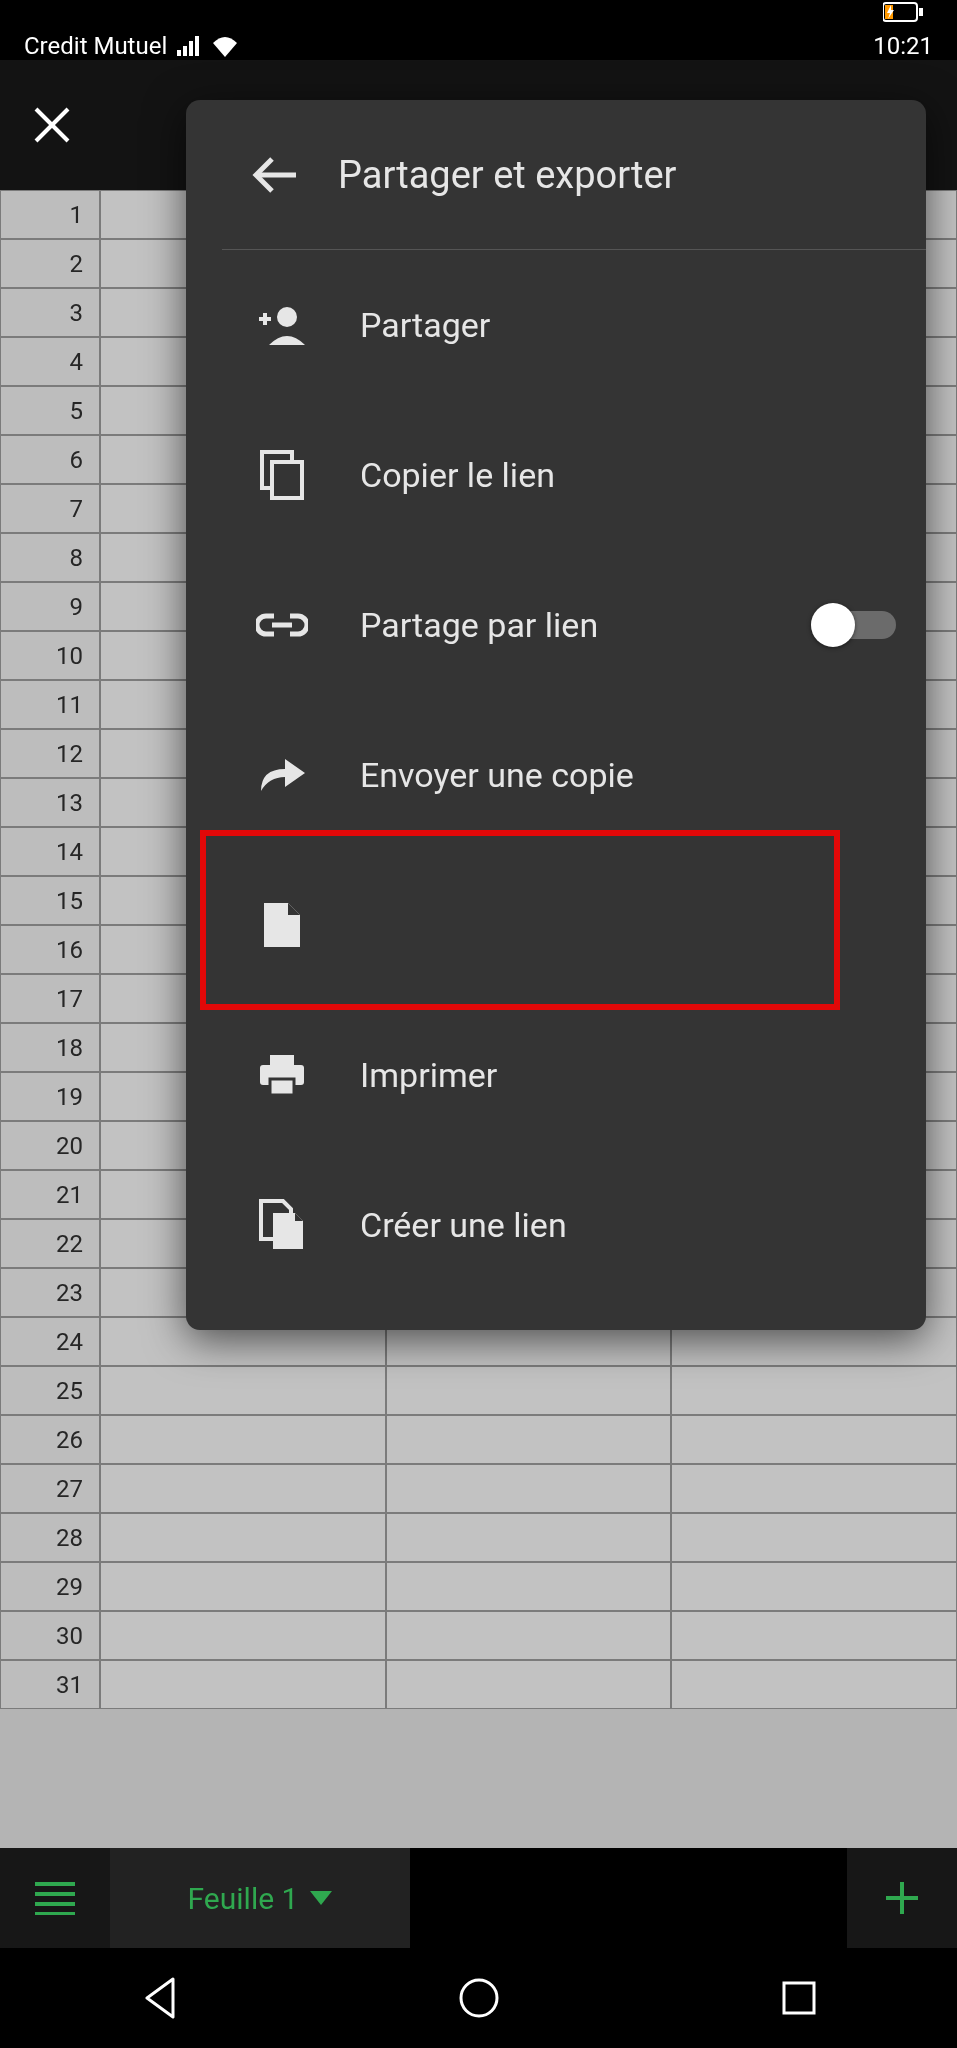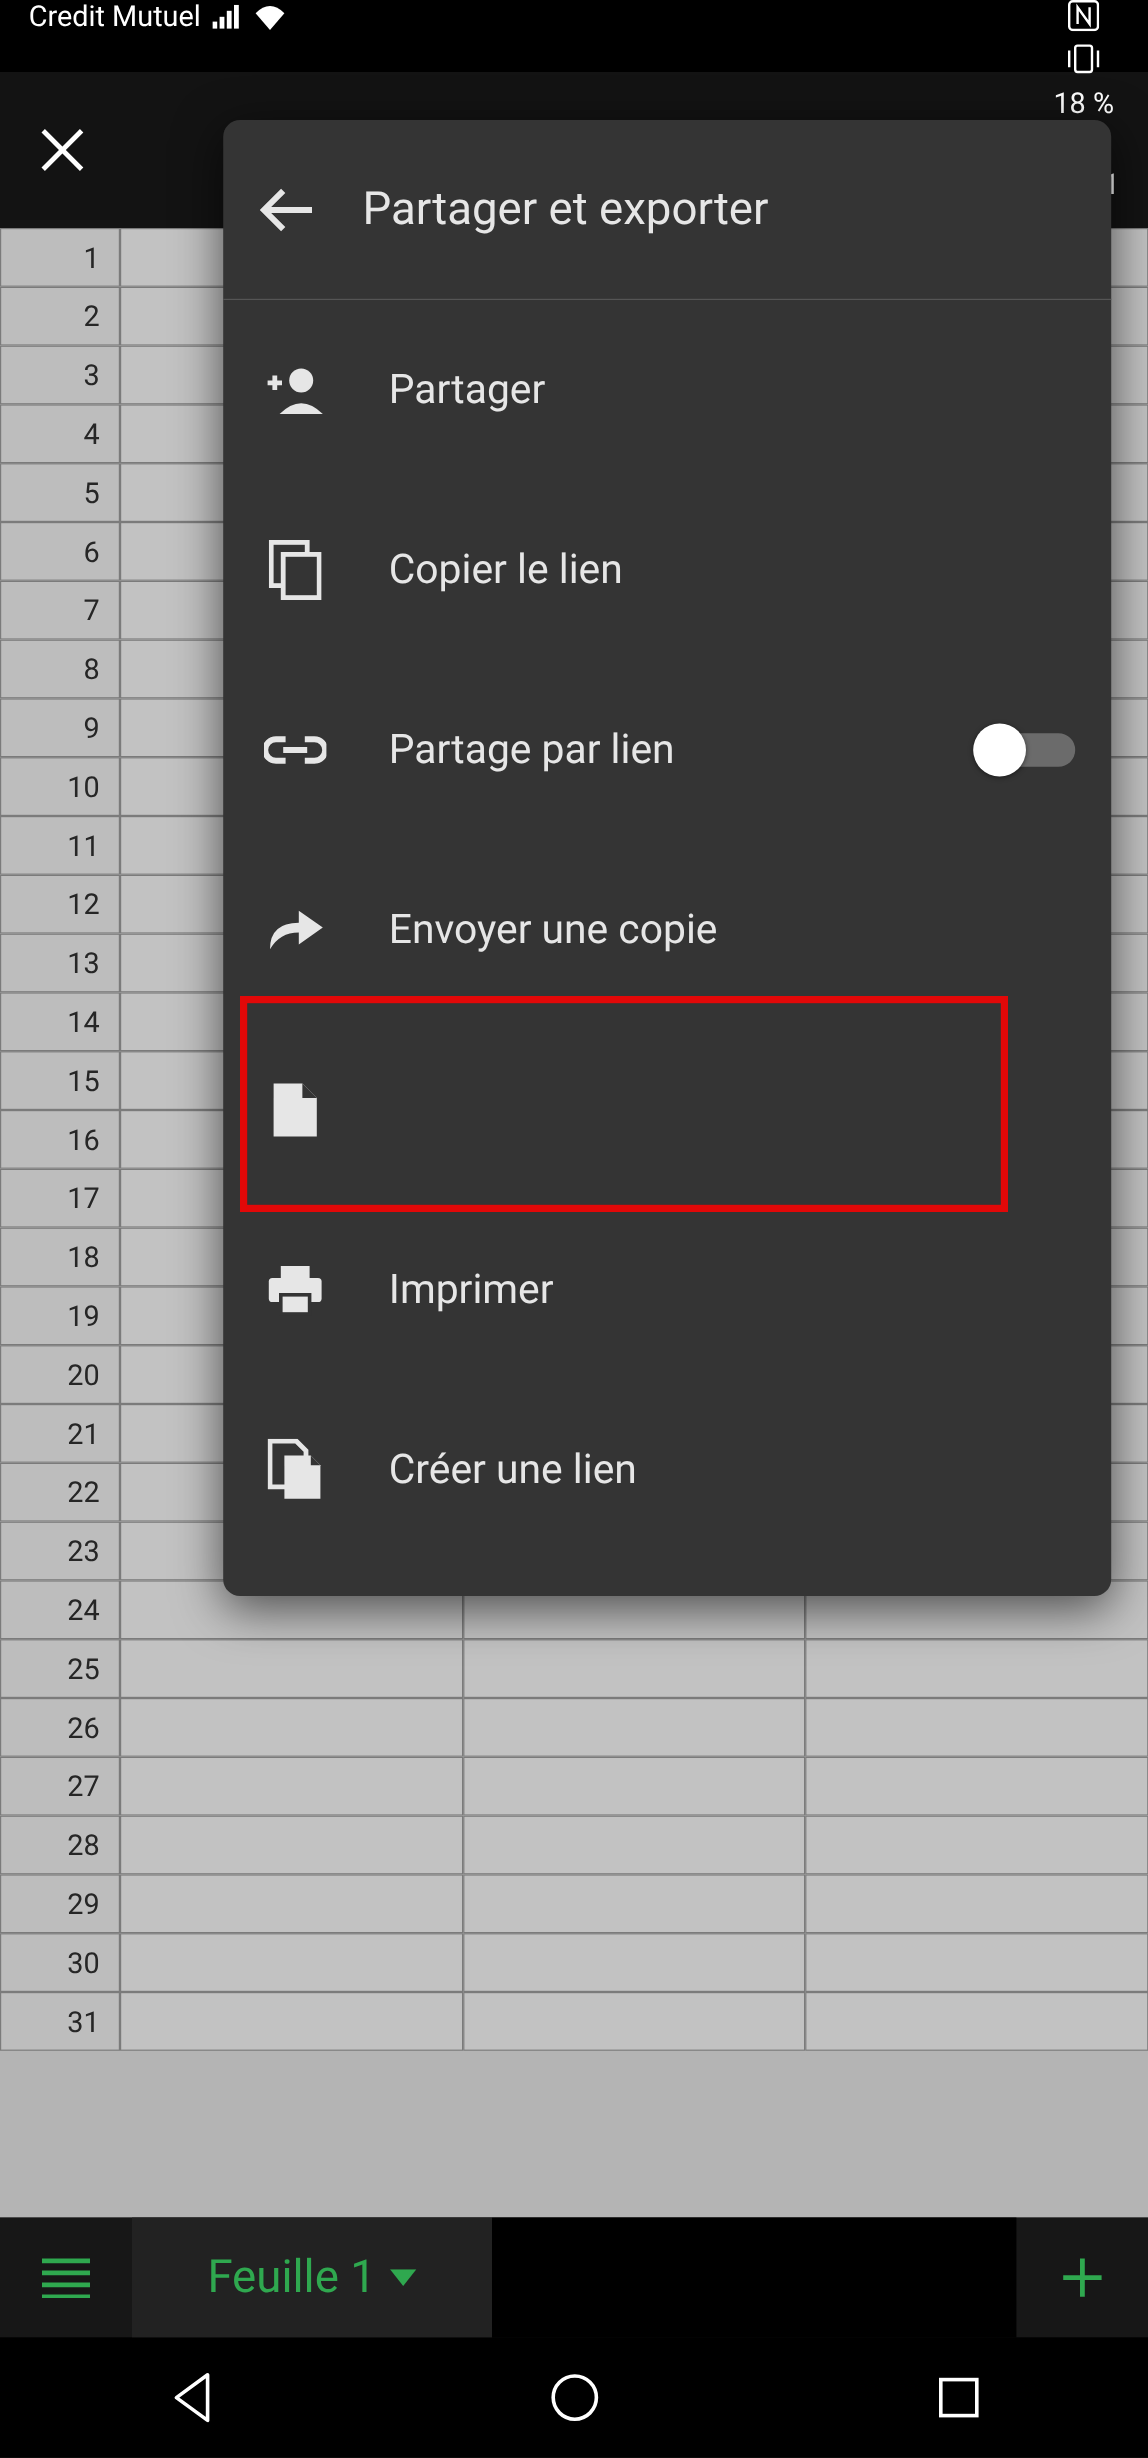--- a/index.html
+++ b/index.html
@@ -1,46 +1,46 @@
 <!DOCTYPE html>
 <html><head>
 <meta charset="utf-8">
 <style>
   * { box-sizing: border-box; margin: 0; padding: 0; }
   html, body { width: 957px; height: 2048px; background: #000; font-family: Roboto, Arial, sans-serif; overflow: hidden; }
   
   
-  .status-bar { height: 60px; background: #000; color: #fff; display: flex; align-items: flex-start; padding: 0 24px; font-size: 24px; }
+  .status-bar { height: 60px; background: #000; color: #fff; display: flex; align-items: flex-end; padding: 0 24px; font-size: 24px; }
   .status-left { flex: 1; display: flex; align-items: center; gap: 10px; }
   .status-right { display: flex; align-items: center; gap: 10px; flex-direction: column; }
   .sicon { display: inline-flex; align-items: center; }
   
   
   .app-bar { height: 130px; background: #131313; display: flex; align-items: center; padding: 0 30px; }
   .close-x { color: #fff; font-size: 48px; }
   
   
   .sheet { position: absolute; top: 190px; left: 0; right: 0; bottom: 200px; background: #c9c9c9; }
   .grid { display: grid; grid-template-columns: 100px repeat(3, 1fr); }
   .row-header { background: #d3d3d3; border: 1px solid #8a8a8a; height: 49px; display: flex; align-items: center; justify-content: flex-end; padding-right: 16px; font-size: 24px; color: #2b2b2b; }
   .cell { background: #d9d9d9; border: 1px solid #8a8a8a; height: 49px; }
   .overlay-dim { position: absolute; inset: 0; background: rgba(0,0,0,0.10); pointer-events: none; }
   
   
   .sheet-tabs { position: absolute; bottom: 100px; left: 0; right: 0; height: 100px; background: #171717; display: flex; align-items: center; }
   .tabs-menu { width: 110px; display:flex; align-items:center; justify-content:center; color:#2fa84f; }
-  .tab-item { width: 300px; height:100%; display:flex; align-items:center; justify-content:center; gap:12px; color:#2fa84f; font-size:38px; background:#222; }
+  .tab-item { width: 300px; height:100%; display:flex; align-items:center; justify-content:center; gap:12px; color:#2fa84f; font-size:30px; background:#222; }
   .tab-dark { flex:1; height:100%; background:#000; }
   .add-sheet { width:110px; display:flex; align-items:center; justify-content:center; color:#2fa84f; font-size:48px; }
   
   
   .nav-bar { position:absolute; bottom:0; left:0; right:0; height:100px; background:#000; display:flex; align-items:center; justify-content:space-around; color:#fff; }
   
   
-  .popup { position:absolute; top:100px; left:186px; width:740px; background:#343434; border-radius:14px; box-shadow:0 10px 40px rgba(0,0,0,0.6); color:#e6e6e6; padding-bottom:30px; }
+  .popup { position:absolute; top:100px; left:186px; width:740px; background:#343434; border-radius:14px; box-shadow:0 10px 40px rgba(0,0,0,0.6); color:#e6e6e6; padding-bottom:30px;padding-left:36px; }
   .popup-header { display:flex; align-items:center; height:150px; padding:0 30px; gap:40px; border-bottom:1px solid #555; }
   .popup-title { font-size:38px; color:#e6e6e6; }
   .menu-item { display:flex; align-items:center; height:150px; padding:0 30px; gap:48px;justify-content:space-between; }
   .menu-icon { width:60px; display:flex; align-items:center; justify-content:center; }
   .menu-label { font-size:34px; color:#e6e6e6; flex:1; }
   .toggle { width:85px; height:44px; position:relative; }
   .toggle-track { position:absolute; top:8px; left:0; width:85px; height:28px; border-radius:14px; background:#6b6b6b; }
   .toggle-thumb { position:absolute; top:0; left:0; width:44px; height:44px; border-radius:50%; background:#fff; box-shadow:0 1px 4px rgba(0,0,0,0.5); }
   .highlight-box { position:absolute; border:6px solid #e20808; pointer-events:none; }
   

